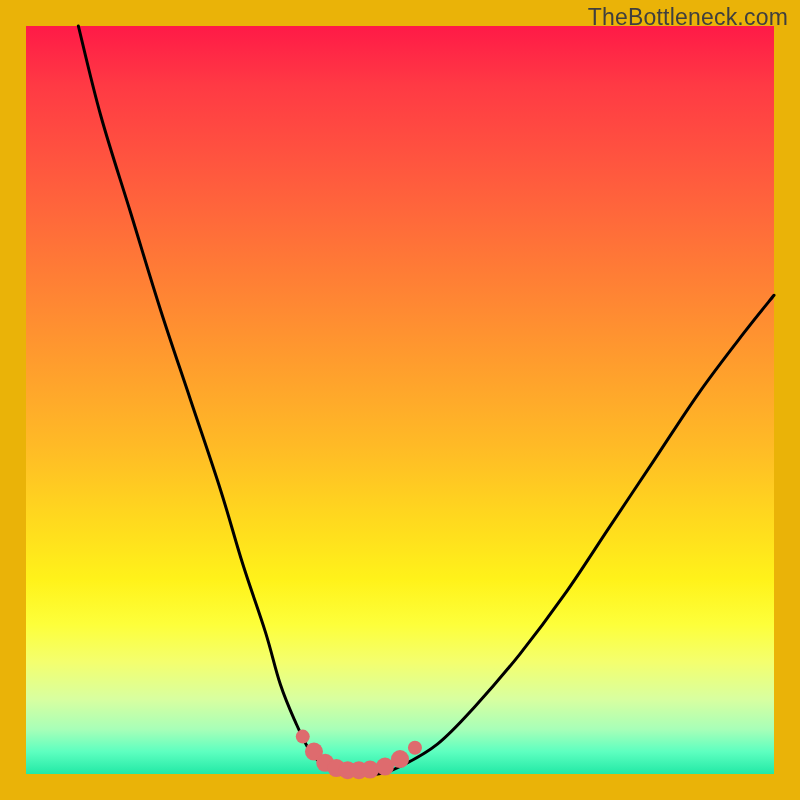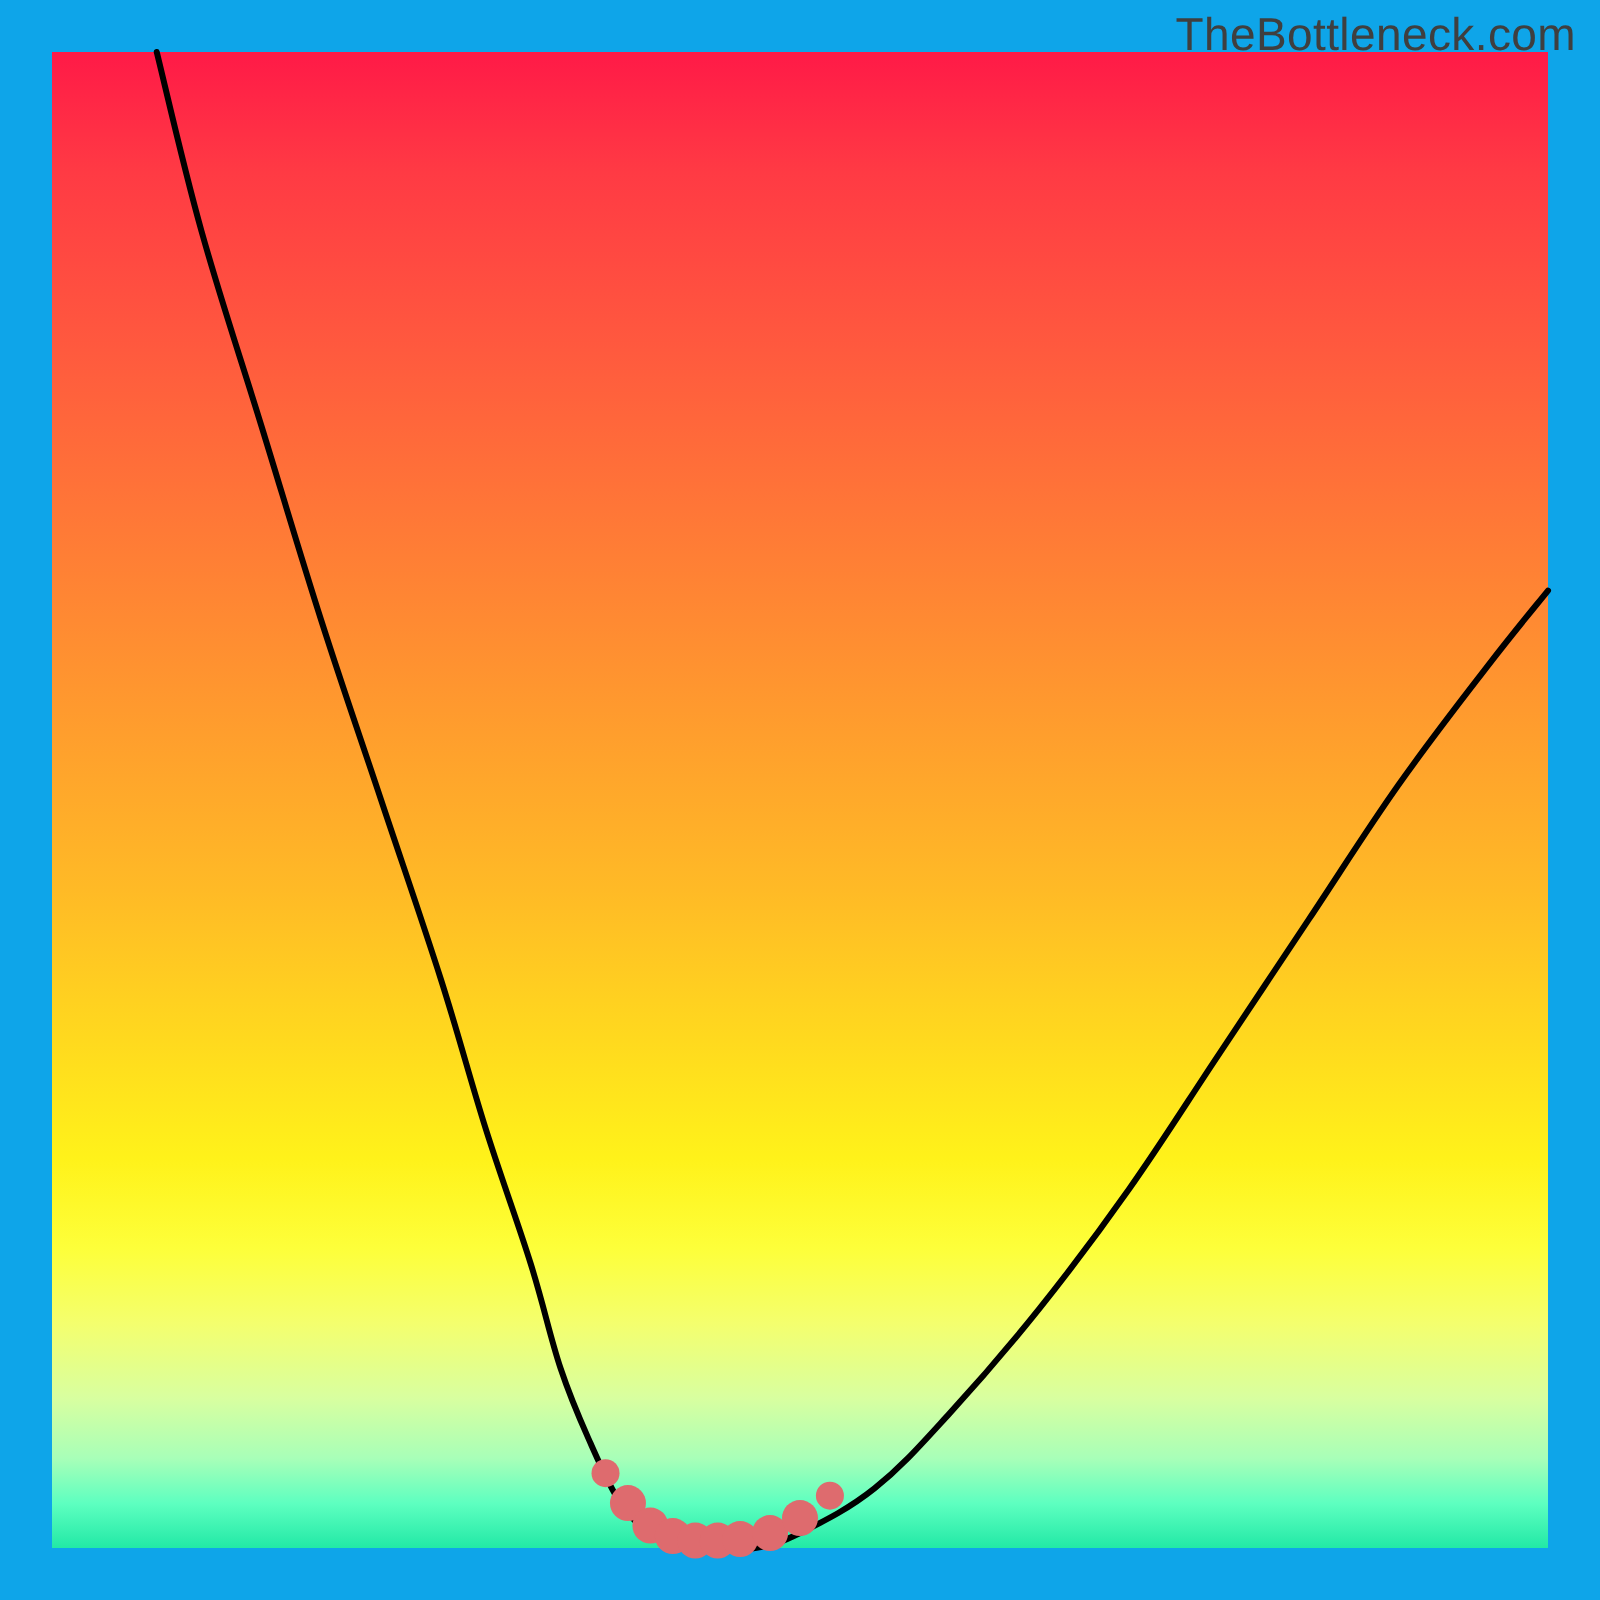--- a/index.html
+++ b/index.html
@@ -7,21 +7,21 @@
     padding: 0;
     width: 800px;
     height: 800px;
     background: #000;
     overflow: hidden;
     font-family: Arial, Helvetica, sans-serif;
   }
   .frame {
     position: absolute;
     inset: 0;
-    background: #0ea5e9;
+    background: #eab308;
   }
   .plot-area {
     position: absolute;
     left: 26px;
     top: 26px;
     width: 748px;
     height: 748px;
     
     background: linear-gradient(
       to bottom,

